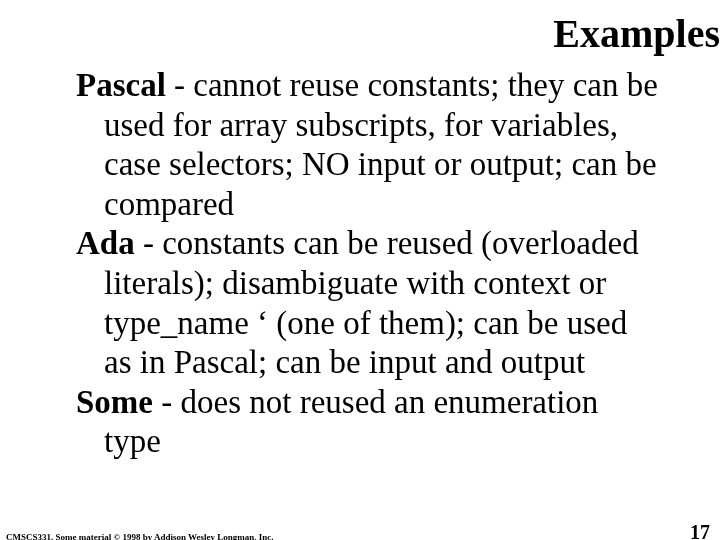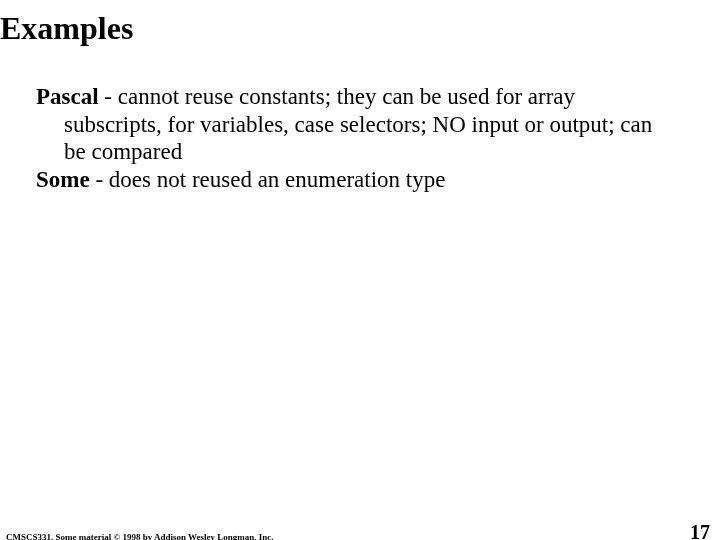--- a/index.html
+++ b/index.html
@@ -13,30 +13,30 @@
     overflow: hidden;
     position: relative;
   }
   .slide {
     width: 720px;
     height: 540px;
     position: relative;
     box-sizing: border-box;
   }
   .title {
-    text-align: left;
-    font-size: 32px;
+    text-align: right;
+    font-size: 40px;
     font-weight: bold;
     margin-top: 10px;
-    margin-bottom: 36px;
+    margin-bottom: 9px;
   }
   .body {
-    margin-left: 36px;
+    margin-left: 76px;
     margin-right: 60px;
-    font-size: 23px;
+    font-size: 33px;
     line-height: 1.2;
   }
   .para {
     text-indent: -28px;
     padding-left: 28px;
     margin: 0;
   }
   .lang {
     font-weight: bold;
   }
@@ -60,20 +60,23 @@
 
 <div class="slide">
 
   <div class="title">Examples</div>
 
   <div class="body">
     <p class="para">
       <span class="lang">Pascal</span><span> - cannot reuse constants; they can be used for array subscripts, for variables, case selectors;  NO input or output; can be compared</span>
     </p>
     <p class="para">
+      <span class="lang">Ada</span><span> - constants can be reused (overloaded literals); disambiguate with context or type_name ‘ (one of them);  can be used  as in Pascal;  can be input and output</span>
+    </p>
+    <p class="para">
       <span class="lang">Some</span><span>  - does not reused an enumeration type</span>
     </p>
   </div>
 
   <div class="footer-left">CMSCS331.  Some material © 1998 by Addison Wesley Longman, Inc.</div>
   <div class="footer-right">17</div>
 
 </div>
 
 </body></html>

